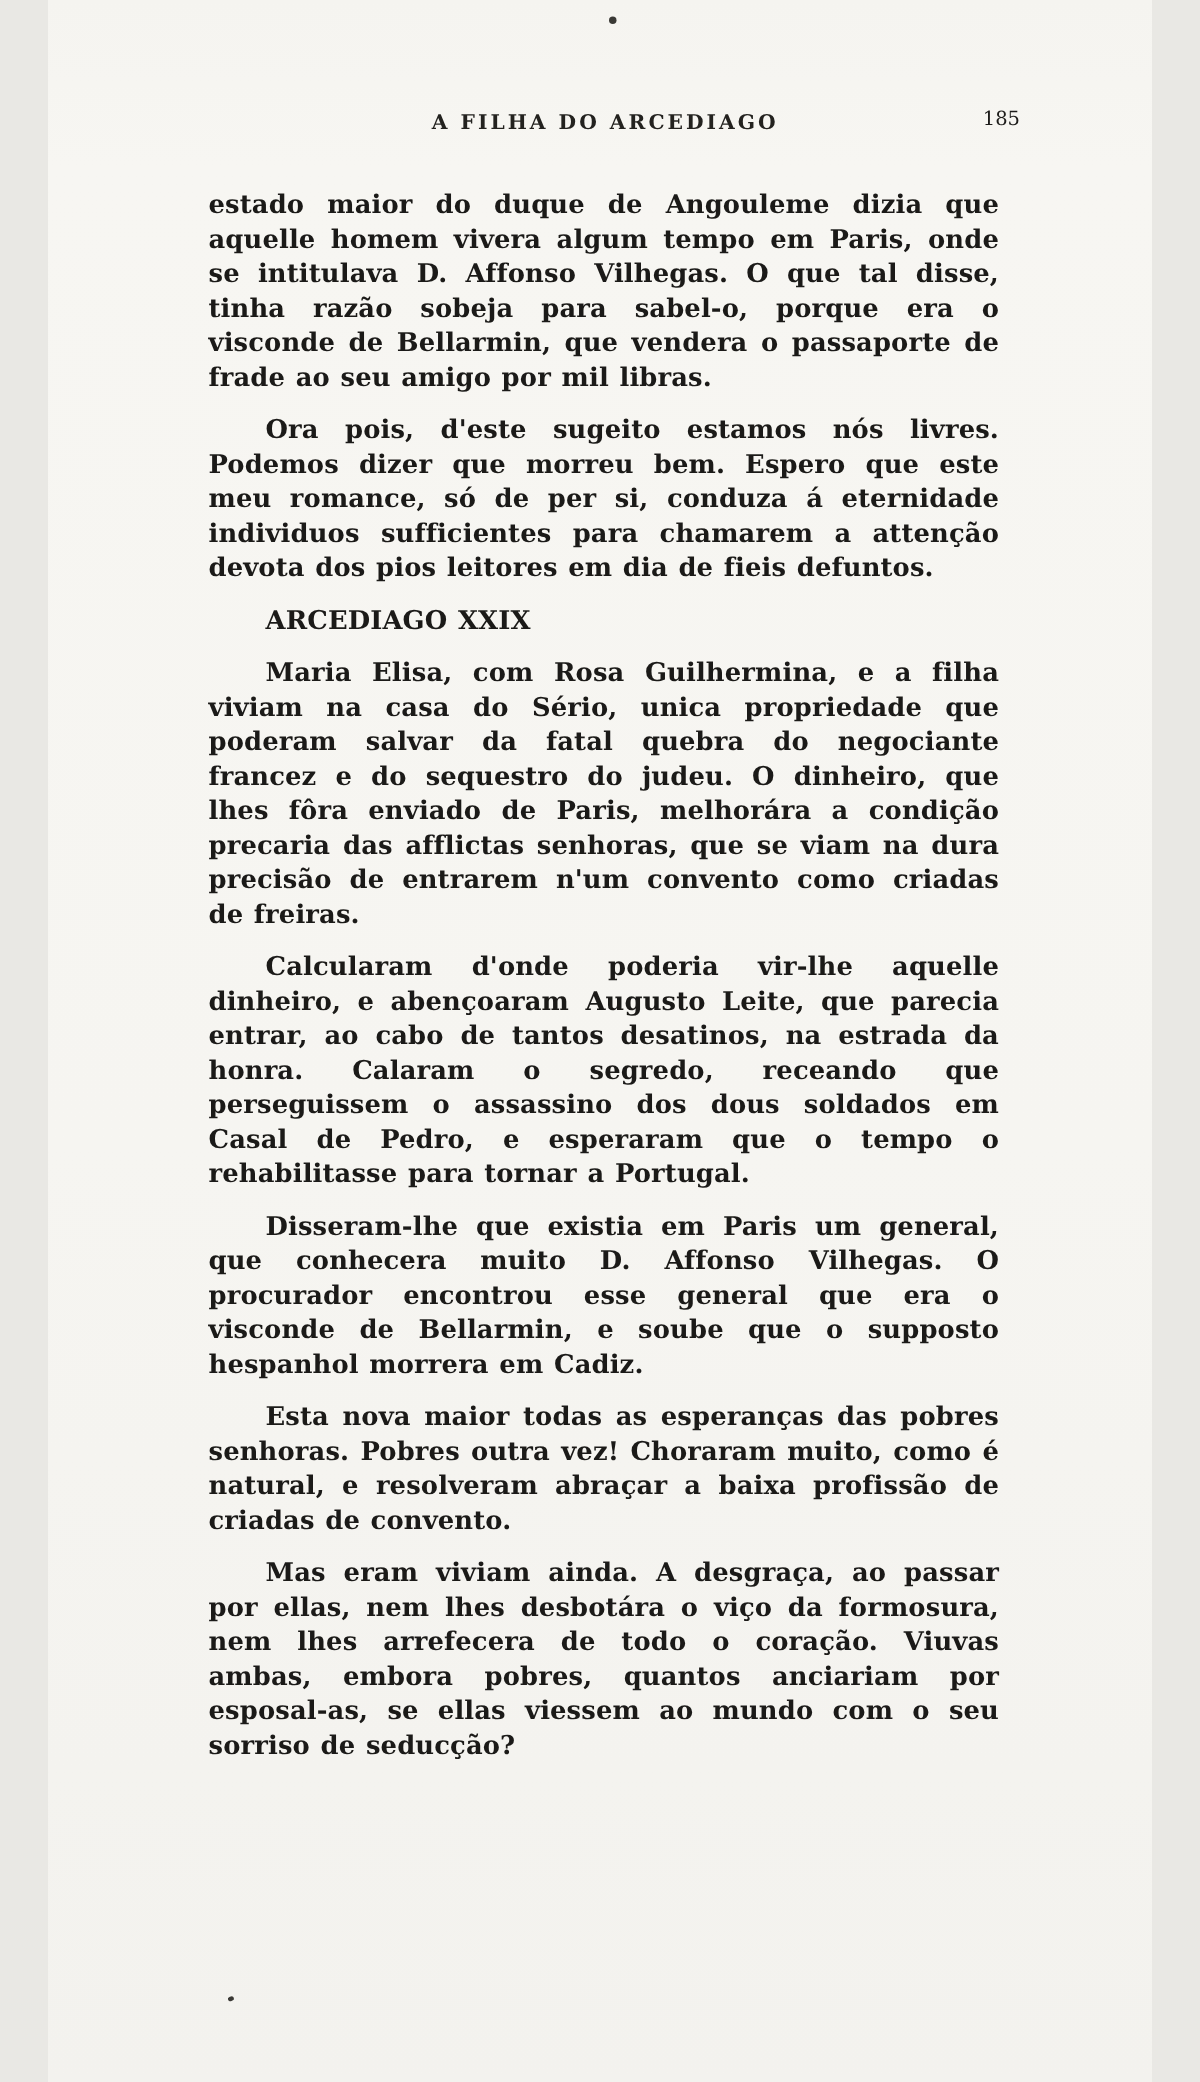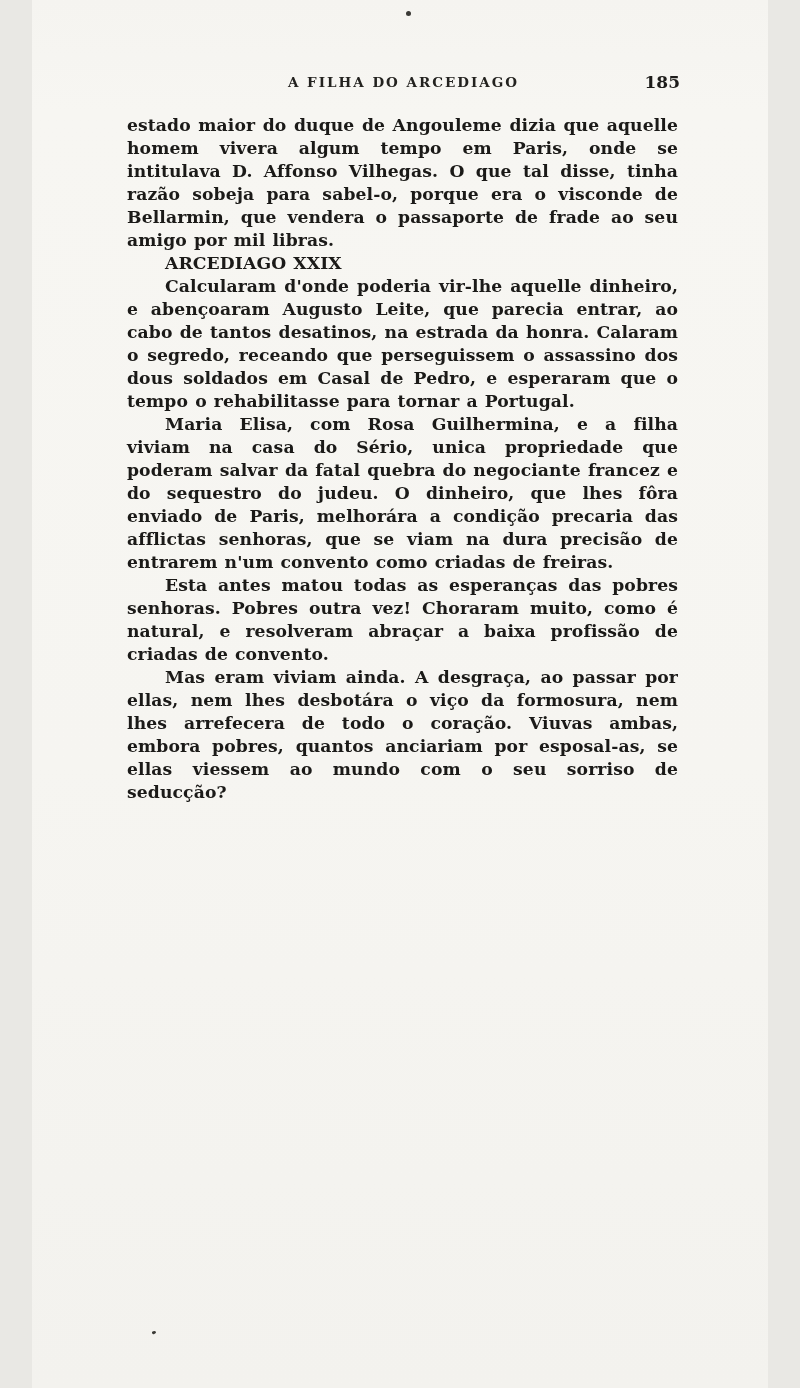--- a/index.html
+++ b/index.html
@@ -31,32 +31,32 @@
     text-align: center;
     font-size: 13.5px;
     font-weight: bold;
     letter-spacing: 2px;
     color: #23221f;
   }
   .page-number {
     position: absolute;
     right: 0;
     top: -2px;
-    font-size: 17px;
-    font-weight: bold;
+    font-size: 13px;
+    font-weight: normal;
     color: #1d1c1a;
   }
   .text-block {
     position: absolute;
     left: 95px;
     right: 90px;
     top: 114px;
   }
   p.par {
-    margin: 0;
+    margin: 12px;
     font-size: 17.2px;
     line-height: 23px;
     font-weight: bold;
     text-align: justify;
     color: #1b1a18;
     text-indent: 38px;
     letter-spacing: 0.1px;
     word-spacing: 1px;
   }
   p.par.no-indent {
@@ -100,30 +100,32 @@
 
   <div class="page-header">
     <div class="running-title">A FILHA DO ARCEDIAGO</div>
     <div class="page-number">185</div>
   </div>
 
   <div class="text-block">
 
     <p class="par no-indent">estado maior do duque de Angouleme dizia que aquelle homem vivera algum tempo em Paris, onde se intitulava D. Affonso Vilhegas. O que tal disse, tinha razão sobeja para sabel-o, porque era o visconde de Bellarmin, que vendera o passaporte de frade ao seu amigo por mil libras.</p>
 
+    <p class="par">Ora pois, d'este sugeito estamos nós livres. Podemos dizer que morreu bem. Espero que este meu romance, só de per si, conduza á eternidade individuos sufficientes para chamarem a attenção devota dos pios leitores em dia de fieis defuntos.</p>
 
     <p class="par chapter-heading">ARCEDIAGO XXIX</p>
 
+    <p class="par">Maria Elisa, com Rosa Guilhermina, e a filha viviam na casa do Sério, unica propriedade que poderam salvar da fatal quebra do negociante francez e do sequestro do judeu. O dinheiro, que lhes fôra enviado de Paris, melhorára a condição precaria das afflictas senhoras, que se viam na dura precisão de entrarem n'um convento como criadas de freiras.</p>
+
     <p class="par">Calcularam d'onde poderia vir-lhe aquelle dinheiro, e abençoaram Augusto Leite, que parecia entrar, ao cabo de tantos desatinos, na estrada da honra. Calaram o segredo, receando que perseguissem o assassino dos dous soldados em Casal de Pedro, e esperaram que o tempo o rehabilitasse para tornar a Portugal.</p>
 
-    <p class="par">Maria Elisa, com Rosa Guilhermina, e a filha viviam na casa do Sério, unica propriedade que poderam salvar da fatal quebra do negociante francez e do sequestro do judeu. O dinheiro, que lhes fôra enviado de Paris, melhorára a condição precaria das afflictas senhoras, que se viam na dura precisão de entrarem n'um convento como criadas de freiras.</p>
 
+    <p class="par">Disseram-lhe que existia em Paris um general, que conhecera muito D. Affonso Vilhegas. O procurador encontrou esse general que era o visconde de Bellarmin, e soube que o supposto hespanhol morrera em Cadiz.</p>
 
-
-    <p class="par">Esta antes matou todas as esperanças das pobres senhoras. Pobres outra vez! Choraram muito, como é natural, e resolveram abraçar a baixa profissão de criadas de convento.</p>
+    <p class="par">Esta nova maior todas as esperanças das pobres senhoras. Pobres outra vez! Choraram muito, como é natural, e resolveram abraçar a baixa profissão de criadas de convento.</p>
 
     <p class="par">Mas eram viviam ainda. A desgraça, ao passar por ellas, nem lhes desbotára o viço da formosura, nem lhes arrefecera de todo o coração. Viuvas ambas, embora pobres, quantos anciariam por esposal-as, se ellas viessem ao mundo com o seu sorriso de seducção?</p>
 
   </div>
 
   <span class="speck speck-bottom"></span>
 
 </div>
 
 </body></html>

